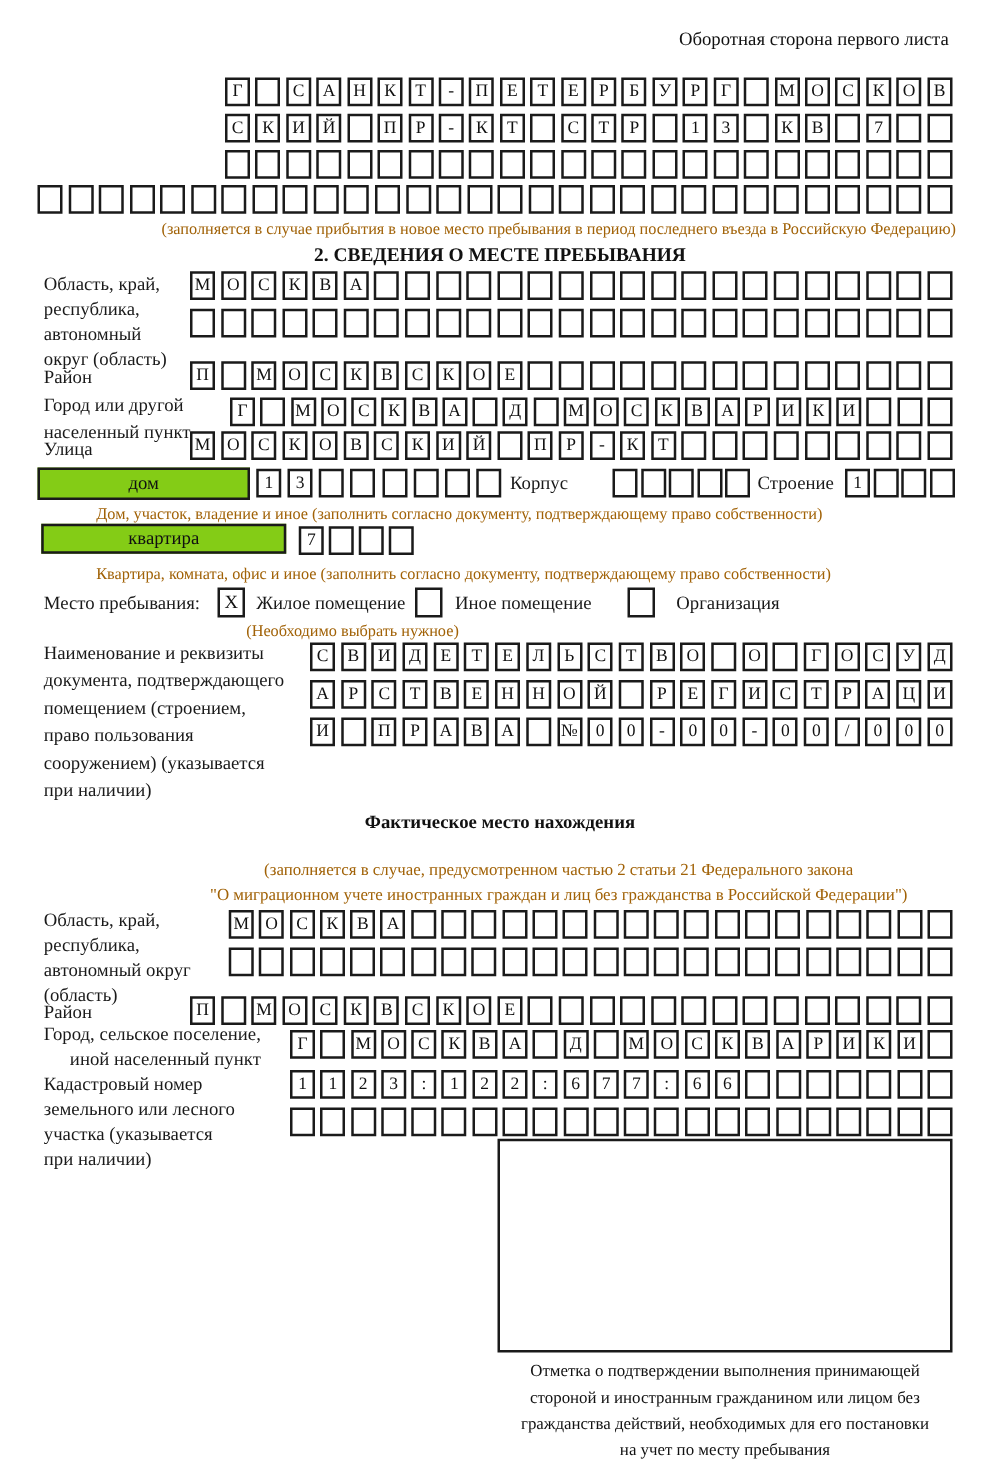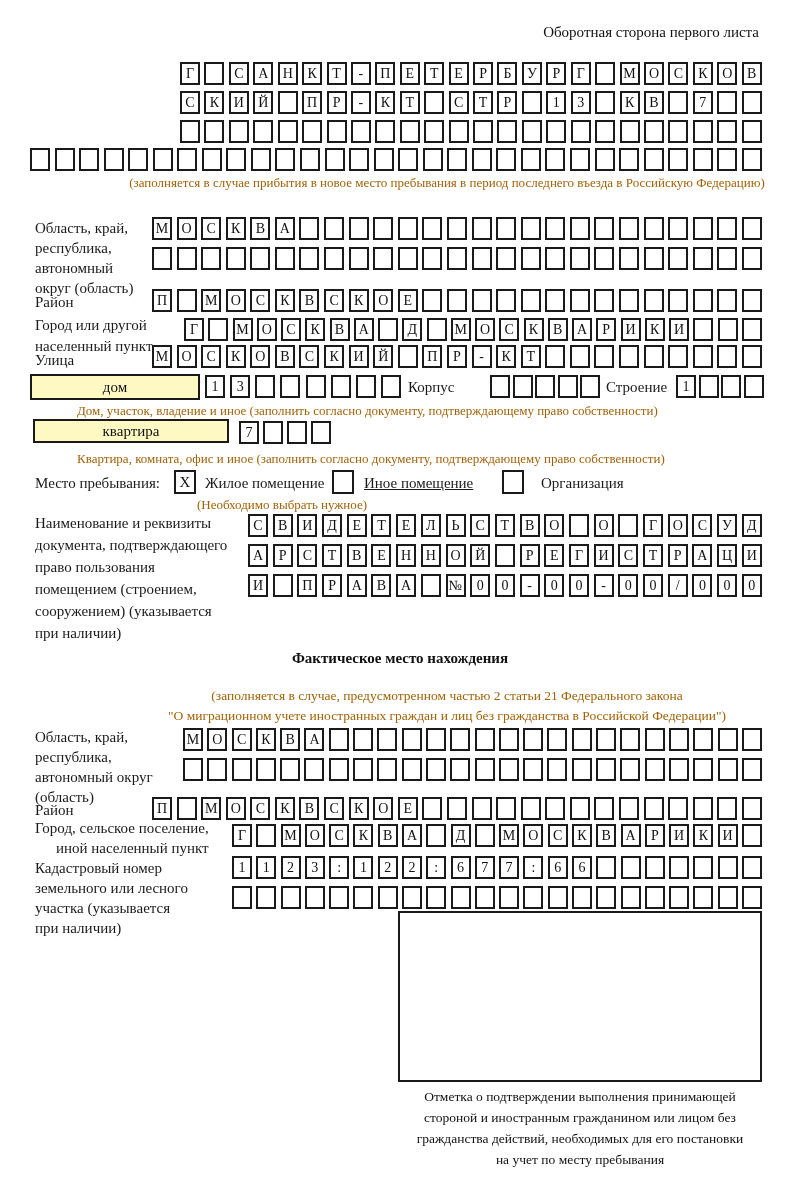--- a/index.html
+++ b/index.html
@@ -14,21 +14,21 @@
   .center{text-align:center;width:800px;left:0;}
   .title{font-weight:bold;font-size:15.5px;}
   .strip{display:flex;justify-content:space-between;height:23px;}
   .cell{
     box-sizing:border-box;width:20px;height:23px;border:2px solid #1a1a1a;
     display:inline-flex;align-items:center;justify-content:center;
     font-size:14px;line-height:1;background:#fff;flex:0 0 auto;
   }
   .widebox{
     box-sizing:border-box;border:2px solid #1a1a1a;display:flex;
-    align-items:center;justify-content:center;font-size:15px;background:#fef9c3;
+    align-items:center;justify-content:center;font-size:15px;background:#84cc16;
   }
   .chk{
     box-sizing:border-box;width:22px;height:24px;border:2px solid #1a1a1a;
     display:inline-flex;align-items:center;justify-content:center;
     font-size:15px;background:#fff;
   }
   .stamp{box-sizing:border-box;border:2px solid #1a1a1a;background:#fff;}
   .capblock{font-size:13.5px;line-height:21px;text-align:center;}
 </style>
 </head>
@@ -143,20 +143,21 @@
       <span class="cell"></span>
       <span class="cell"></span>
       <span class="cell"></span>
       <span class="cell"></span>
       <span class="cell"></span>
       <span class="cell"></span>
       <span class="cell"></span>
     </div>
   <div class="abs cap center" style="top:175px;">(заполняется в случае прибытия в новое место пребывания в период последнего въезда в Российскую Федерацию)</div>
 
+  <div class="abs title center" style="top:196px;">2. СВЕДЕНИЯ О МЕСТЕ ПРЕБЫВАНИЯ</div>
 
   <div class="abs lbl" style="left:35px;top:218px;">
     <div>Область, край,</div>
     <div>республика,</div>
     <div>автономный</div>
     <div>округ (область)</div>
   </div>
   <div class="abs strip" style="left:152px;top:217px;width:610px;">
       <span class="cell">М</span>
       <span class="cell">О</span>
@@ -335,30 +336,30 @@
       <span class="cell"></span>
       <span class="cell"></span>
       <span class="cell"></span>
     </div>
   <div class="abs cap" style="left:30px;top:451px;">Квартира, комната, офис и иное (заполнить согласно документу, подтверждающему право собственности)</div>
 
   <div class="abs lbl" style="left:35px;top:473px;">Место пребывания:</div>
   <span class="abs chk" style="left:174px;top:470px;">X</span>
   <div class="abs lbl" style="left:205px;top:473px;">Жилое помещение</div>
   <span class="abs chk" style="left:332px;top:470px;"></span>
-  <div class="abs lbl" style="left:364px;top:473px;text-decoration:underline;">Иное помещение</div>
+  <div class="abs lbl" style="left:364px;top:473px;">Иное помещение</div>
   <span class="abs chk" style="left:502px;top:470px;"></span>
   <div class="abs lbl" style="left:541px;top:473px;">Организация</div>
   <div class="abs cap" style="left:150px;top:497px;width:400px;text-align:left;">(Необходимо выбрать нужное)</div>
 
   <div class="abs lbl" style="left:35px;top:512px;line-height:22px;">
     <div>Наименование и реквизиты</div>
     <div>документа, подтверждающего</div>
+    <div>помещением (строением,</div>
     <div>право пользования</div>
-    <div>помещением (строением,</div>
     <div>сооружением) (указывается</div>
     <div>при наличии)</div>
   </div>
   <div class="abs strip" style="left:248px;top:514px;width:514px;">
       <span class="cell">С</span>
       <span class="cell">В</span>
       <span class="cell">И</span>
       <span class="cell">Д</span>
       <span class="cell">Е</span>
       <span class="cell">Т</span>

